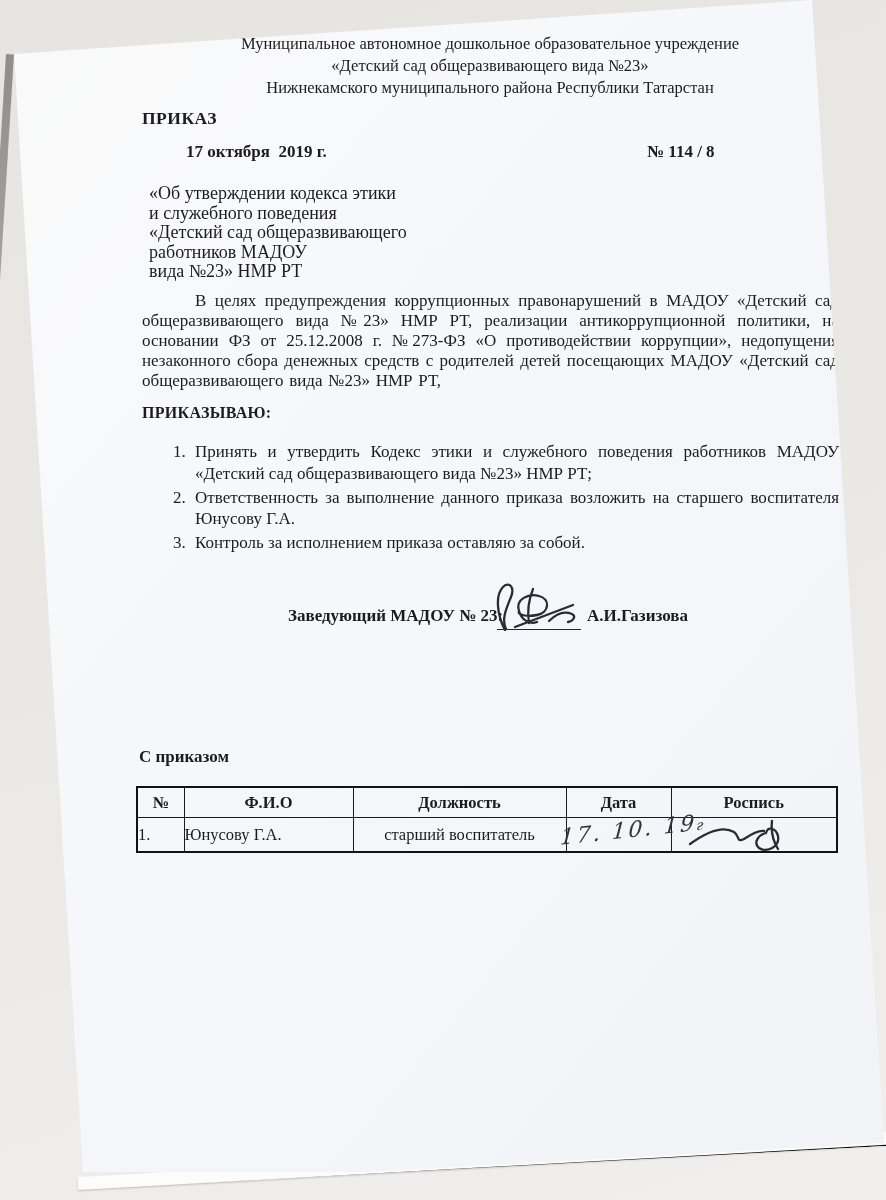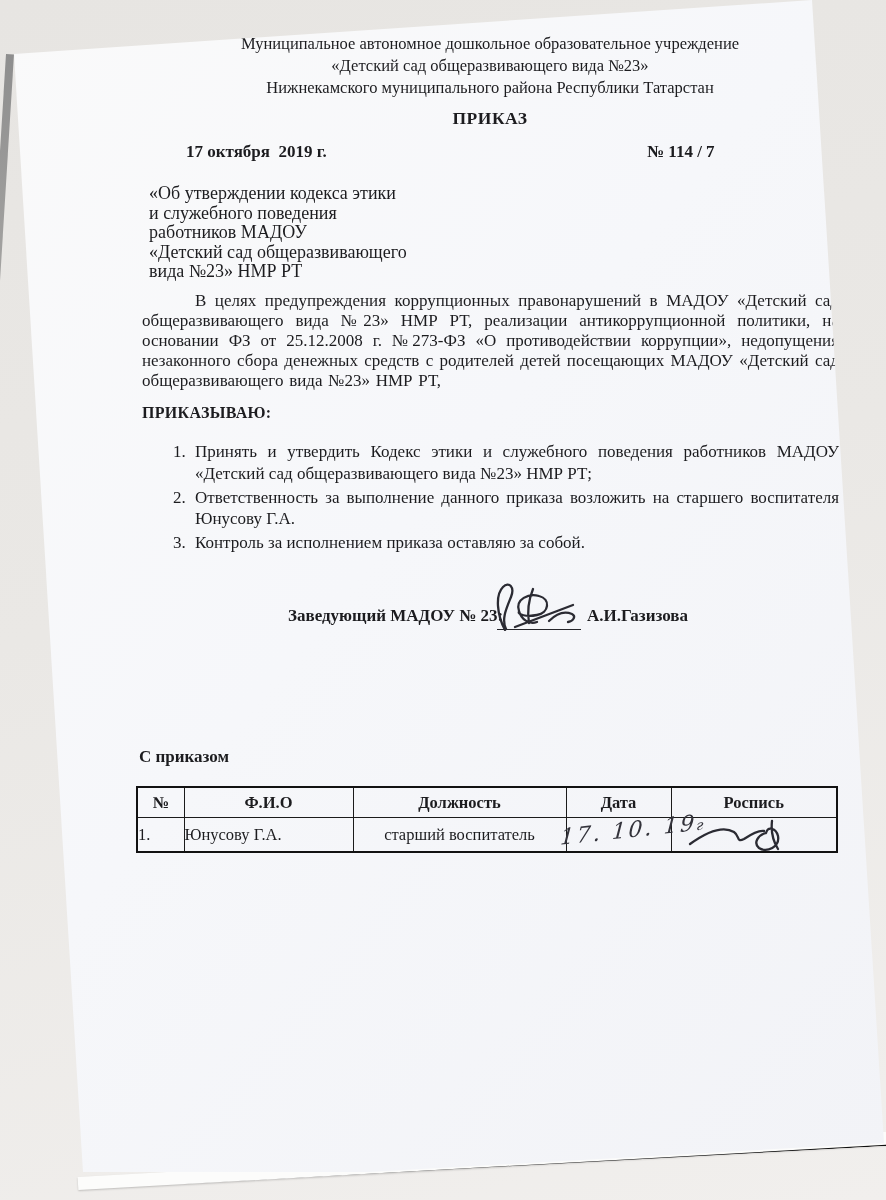--- a/index.html
+++ b/index.html
@@ -19,21 +19,21 @@
     box-shadow:0 1px 2px rgba(0,0,0,.2);}
   .left-shade{position:absolute;left:6px;top:54px;width:8px;height:880px;
     background:linear-gradient(to bottom,#8e8e8e 0%,#a8a7a5 30%,rgba(180,180,178,0) 80%);
     transform:rotate(3.53deg);transform-origin:top left;z-index:2;}
   
   .paper{position:absolute;left:0;top:0;width:886px;height:1172px;z-index:3;
     background:linear-gradient(130deg,#fafafa 0%,#f6f7fa 45%,#f2f3f7 100%);
     clip-path:polygon(14px 54px,812px 0px,884px 1143px,84px 1188px);}
   .org{position:absolute;left:142px;top:33px;width:696px;text-align:center;
     font-size:16.5px;line-height:22px;}
-  .doc-title{position:absolute;left:142px;top:108px;width:696px;text-align:center;
+  .doc-title{position:absolute;left:142px;top:108px;width:696px;text-align:left;
     font-weight:bold;font-size:17.5px;letter-spacing:.5px;}
   .doc-date{position:absolute;left:150px;top:142px;font-weight:bold;font-size:17px;margin-left:36px;}
   .doc-num{position:absolute;left:647px;top:142px;font-weight:bold;font-size:17px;}
   .subject{position:absolute;left:149px;top:184px;font-size:18px;line-height:19.5px;}
   .preamble{position:absolute;left:142px;top:291px;width:697px;margin:0;
     font-size:17px;line-height:20.1px;text-align:justify;text-indent:53px;word-spacing:1.5px;}
   .resolve{position:absolute;left:142px;top:404px;width:696px;text-align:left;
     font-weight:bold;font-size:16px;letter-spacing:.3px;}
   .items{position:absolute;left:142px;top:441px;width:697px;font-size:17px;line-height:21.8px;}
   .item{position:relative;padding-left:53px;text-align:justify;margin-bottom:2px;}
@@ -72,27 +72,27 @@
 
     <div class="org">
       <div>Муниципальное автономное дошкольное образовательное учреждение</div>
       <div>«Детский сад общеразвивающего вида №23»</div>
       <div>Нижнекамского муниципального района Республики Татарстан</div>
     </div>
 
     <div class="doc-title">ПРИКАЗ</div>
 
     <div class="doc-date">17 октября&nbsp; 2019 г.</div>
-    <div class="doc-num">№ 114 / 7</div>
+    <div class="doc-num">№ 114 / 8</div>
 
     <div class="subject">
       <div>«Об утверждении кодекса этики</div>
       <div>и служебного поведения</div>
+      <div>«Детский сад общеразвивающего</div>
       <div>работников МАДОУ</div>
-      <div>«Детский сад общеразвивающего</div>
       <div>вида №23» НМР РТ</div>
     </div>
 
     <p class="preamble">В целях предупреждения коррупционных правонарушений в МАДОУ «Детский сад общеразвивающего вида №23» НМР РТ, реализации антикоррупционной политики, на основании ФЗ от 25.12.2008 г. №273-ФЗ «О противодействии коррупции», недопущения незаконного сбора денежных средств с родителей детей посещающих МАДОУ «Детский сад общеразвивающего вида №23» НМР РТ,</p>
 
     <div class="resolve">ПРИКАЗЫВАЮ:</div>
 
     <div class="items">
       <div class="item">
         <span class="n">1.</span>

